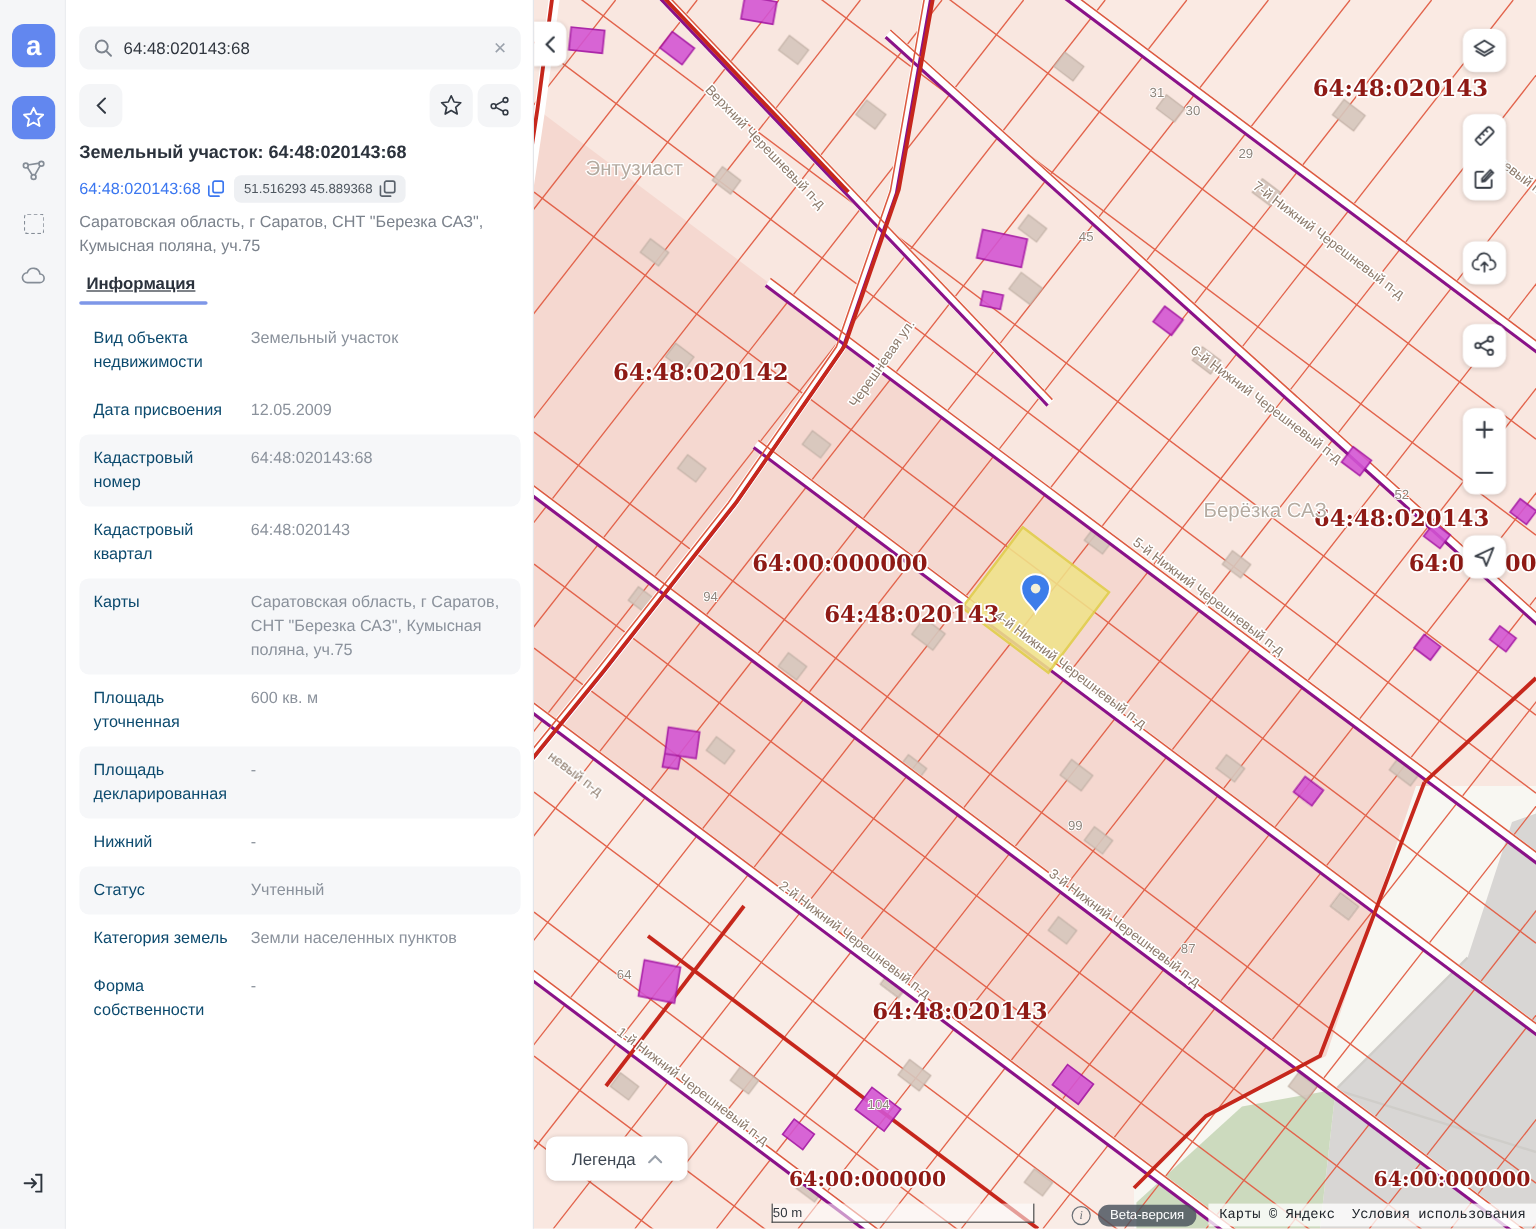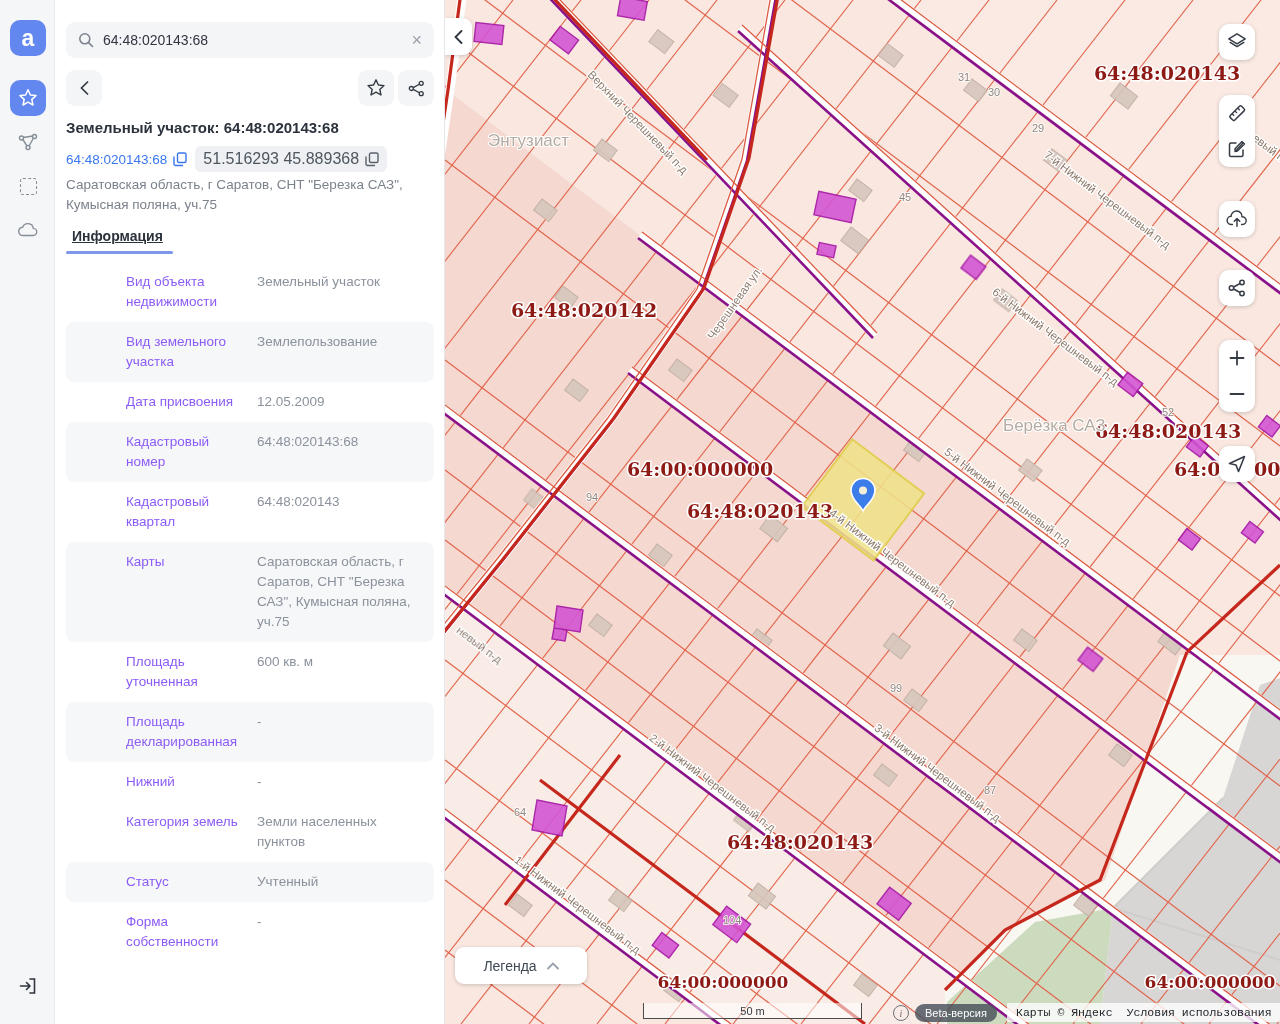--- a/index.html
+++ b/index.html
@@ -27,30 +27,30 @@
     font-size:14px; color:#30363f; margin-left:9px; font-family:inherit; }
   .clear-x { color:#9aa1ab; font-size:18px; line-height:1; cursor:pointer; }
   .hdr-row { position:absolute; left:11px; top:70px; width:368px; height:36px; }
   .sq-btn { position:absolute; top:0; width:36px; height:36px; background:#f4f5f7;
     border-radius:9px; display:flex; align-items:center; justify-content:center; color:#333a44; }
   .title { position:absolute; left:11px; top:119px; width:370px; font-size:15px;
     font-weight:700; color:#2b323c; }
   .chips { position:absolute; left:11px; top:146px; display:flex; align-items:center; gap:8px; }
   .cad-link { display:flex; align-items:center; gap:6px; color:#3b77f0; font-size:13.5px; }
   .chip { display:flex; align-items:center; gap:6px; background:#eef0f3; color:#4e565f;
-    font-size:16px; border-radius:6px; padding:4px 8px; }
+    font-size:11px; border-radius:6px; padding:4px 8px; }
   .addr { position:absolute; left:11px; top:175px; width:360px; font-size:13.5px;
     line-height:20px; color:#7b828c; }
   .tab { position:absolute; left:17px; top:228px; font-size:14px; font-weight:700; color:#2b323c;text-decoration:underline; }
   .tab-underline { position:absolute; left:11px; top:251px; width:107px; height:3px;
     background:#7e97e8; border-radius:2px; }
   .info-table { position:absolute; left:11px; top:262px; width:368px; height:693px; overflow:hidden; }
   .info-row { display:flex; padding:10px 12px; border-radius:8px; font-size:13.5px; line-height:20px; }
   .info-row.alt { background:#f6f7f9; }
-  .info-row .lbl { width:131px; flex:none; color:#8b5cf6; padding-right:8px;margin-left:48px; }
+  .info-row .lbl { width:131px; flex:none; color:#0c4a6e; padding-right:8px; }
   .info-row .val { flex:1; color:#8b929c; }
 
   
   .map { position:absolute; left:445px; top:0; width:835px; height:1024px;
     overflow:hidden; background:#f9e7e0; }
   .map svg text { user-select:none; }
   .qlabel { font-family:"DejaVu Serif", serif; font-weight:700; fill:#8e1a15;
     stroke:#ffffff; stroke-width:3px; paint-order:stroke; font-size:19px; }
   .qlabel.sm { font-size:17px; }
   .slabel { font-size:11.5px; fill:#8d7b6c; stroke:#fff; stroke-width:2.5px;
@@ -60,28 +60,28 @@
 
   
   .collapse-btn { position:absolute; left:445px; top:18px; width:27px; height:37px;
     background:#fff; border-radius:0 9px 9px 0; box-shadow:0 1px 4px rgba(0,0,0,.18);
     display:flex; align-items:center; justify-content:center; color:#2e353e; z-index:20; }
   .ctrl { position:absolute; left:1219px; width:36px; background:#fff; border-radius:10px;
     box-shadow:0 1px 4px rgba(0,0,0,.18); display:flex; flex-direction:column;
     align-items:center; z-index:20; }
   .ctrl .ic { width:36px; height:36px; display:flex; align-items:center;
     justify-content:center; color:#363c45; }
-  .legend-btn { position:absolute; left:455px; top:947px; width:132px; height:37px;
+  .legend-btn { position:absolute; left:455px; top:947px; width:118px; height:37px;
     background:#fff; border-radius:9px; box-shadow:0 1px 4px rgba(0,0,0,.18);
     display:flex; align-items:center; justify-content:center; gap:10px;
     font-size:14px; color:#3f4854; z-index:20; }
   .scalebar { position:absolute; left:643px; top:1003px; width:219px; height:16px;
     background:rgba(255,255,255,.55); border-left:1.5px solid #4a4a4a;
     border-right:1.5px solid #4a4a4a; border-bottom:1.5px solid #4a4a4a;
-    display:flex; align-items:center; justify-content:center; font-size:11px;
+    display:flex; align-items:center; justify-content:flex-start; font-size:11px;
     color:#33383e; z-index:15; }
   .info-circle { position:absolute; left:893px; top:1005px; width:16px; height:16px;
     border:1.4px solid #6a7076; border-radius:50%; color:#6a7076; font-size:10px;
     display:flex; align-items:center; justify-content:center; z-index:15;
     font-family:"Liberation Serif", serif; font-style:italic; }
   .beta-badge { position:absolute; left:915px; top:1004px; height:18px; padding:0 10px;
     background:rgba(72,80,92,.82); border-radius:9px; color:#fff; font-size:11px;
     display:flex; align-items:center; z-index:15; }
   .attrib { position:absolute; left:1007px; top:1003px; width:273px; height:19px;
     background:rgba(255,255,255,.78); display:flex; align-items:center; gap:14px;
@@ -470,24 +470,20 @@
     </div>
 
     <div class="tab">Информация</div>
     <div class="tab-underline"></div>
 
     <div class="info-table">
         <div class="info-row">
           <span class="lbl">Вид объекта недвижимости</span>
           <span class="val">Земельный участок</span>
         </div>
-        <div class="info-row alt">
-          <span class="lbl">Вид земельного участка</span>
-          <span class="val">Землепользование</span>
-        </div>
         <div class="info-row">
           <span class="lbl">Дата присвоения</span>
           <span class="val">12.05.2009</span>
         </div>
         <div class="info-row alt">
           <span class="lbl">Кадастровый номер</span>
           <span class="val">64:48:020143:68</span>
         </div>
         <div class="info-row">
           <span class="lbl">Кадастровый квартал</span>
@@ -502,28 +498,28 @@
           <span class="val">600 кв. м</span>
         </div>
         <div class="info-row alt">
           <span class="lbl">Площадь декларированная</span>
           <span class="val">-</span>
         </div>
         <div class="info-row">
           <span class="lbl">Нижний</span>
           <span class="val">-</span>
         </div>
-        <div class="info-row">
-          <span class="lbl">Категория земель</span>
-          <span class="val">Земли населенных пунктов</span>
-        </div>
         <div class="info-row alt">
           <span class="lbl">Статус</span>
           <span class="val">Учтенный</span>
         </div>
         <div class="info-row">
+          <span class="lbl">Категория земель</span>
+          <span class="val">Земли населенных пунктов</span>
+        </div>
+        <div class="info-row">
           <span class="lbl">Форма собственности</span>
           <span class="val">-</span>
         </div>
       </div>
   </div>
 
 </div>
 
 </body></html>

